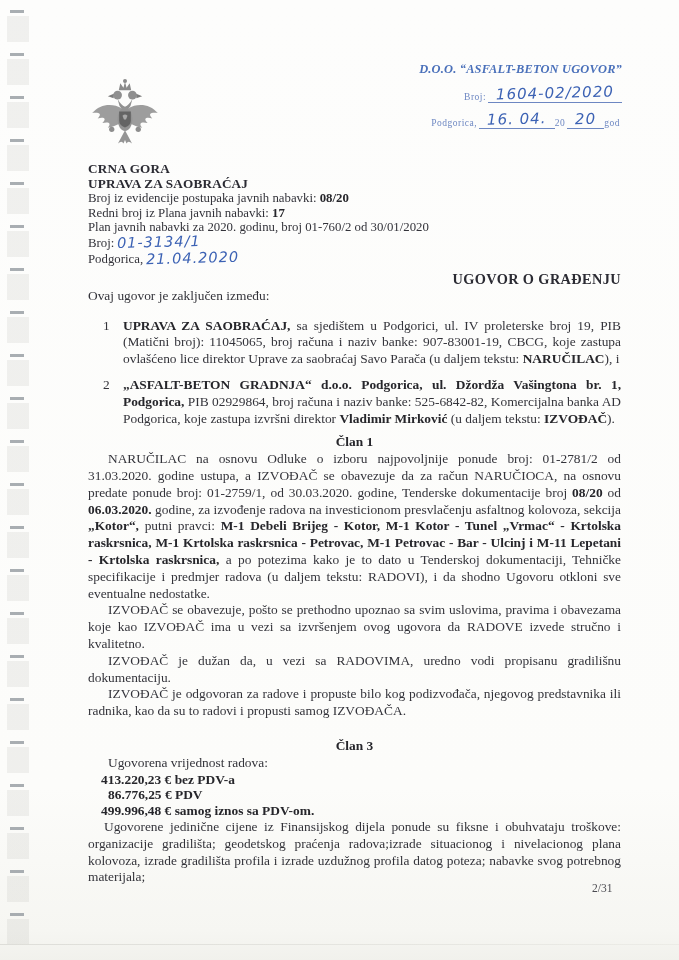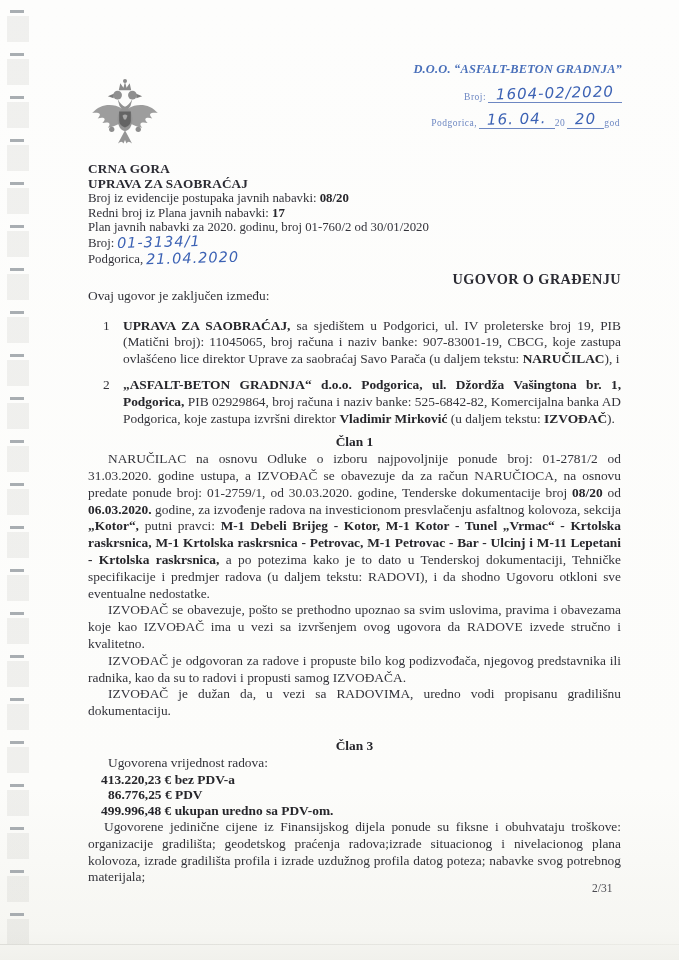--- a/index.html
+++ b/index.html
@@ -84,21 +84,21 @@
     <path d="M54 40 C66 33 82 34 92 46 C83 45 79 47 85 53 C77 51 73 53 79 59 C71 57 67 59 72 65 C64 63 58 62 54 55 Z" fill="#9d9d9d"></path>
     <ellipse cx="50" cy="54" rx="9.5" ry="15" fill="#949494"></ellipse>
     <path d="M42.5 44 H57.5 V56 Q57.5 62 50 64.5 Q42.5 62 42.5 56 Z" fill="#646464"></path>
     <path d="M46.8 49.5 Q50 46.5 53.2 49.5 L51.3 54.5 H48.7 Z" fill="#a8a8a8"></path>
     <circle cx="33" cy="67" r="3.4" fill="#8e8e8e"></circle>
     <circle cx="67" cy="67" r="3.4" fill="#8e8e8e"></circle>
     <path d="M50 68 L41 85 Q46 80.5 48 85 L50 80.5 L52 85 Q54 80.5 59 85 Z" fill="#959595"></path>
   </svg>
 
   <div class="stamp">
-    <div class="stamp-company">D.O.O. “ASFALT-BETON GRADNJA”</div>
+    <div class="stamp-company">D.O.O. “ASFALT-BETON UGOVOR”</div>
     <div class="stamp-row">
       <span class="stamp-label">Broj:</span>
       <span class="stamp-fill"><span class="stamp-hand">1604-02/2020</span></span>
     </div>
     <div class="stamp-row">
       <span class="stamp-label">Podgorica,</span>
       <span class="stamp-fill"><span class="stamp-hand">16. 04.</span></span>
       <span class="stamp-label">20</span>
       <span class="stamp-fill"><span class="stamp-hand">20</span></span>
       <span class="stamp-label">god</span>
@@ -127,28 +127,28 @@
       <div class="party">
         <span class="party-num">2</span>
         <p class="party-text"><b>„ASFALT-BETON GRADNJA“ d.o.o. Podgorica, ul. Džordža Vašingtona br. 1, Podgorica,</b><span> PIB 02929864, broj računa i naziv banke: 525-6842-82, Komercijalna banka AD Podgorica, koje zastupa izvršni direktor </span><b>Vladimir Mirković</b><span> (u daljem tekstu: </span><b>IZVOĐAČ</b><span>).</span></p>
       </div>
     </div>
 
     <div class="article-heading">Član 1</div>
     <p class="para"><span>NARUČILAC na osnovu Odluke o izboru najpovoljnije ponude broj: 01-2781/2 od 31.03.2020. godine ustupa, a IZVOĐAČ se obavezuje da za račun NARUČIOCA, na osnovu predate ponude broj: 01-2759/1, od 30.03.2020. godine,  Tenderske dokumentacije broj </span><b>08/20</b><span> od </span><b>06.03.2020.</b><span> godine, za izvođenje radova na investicionom presvlačenju asfaltnog kolovoza, sekcija </span><b>„Kotor“,</b><span> putni pravci: </span><b>M-1 Debeli Brijeg - Kotor, M-1 Kotor - Tunel „Vrmac“ - Krtolska raskrsnica, M-1 Krtolska raskrsnica - Petrovac, M-1 Petrovac - Bar - Ulcinj i M-11 Lepetani - Krtolska raskrsnica,</b><span> a po potezima kako je to dato u Tenderskoj dokumentaciji, Tehničke specifikacije i predmjer radova (u daljem tekstu: RADOVI),  i da shodno Ugovoru otkloni sve eventualne nedostatke.</span></p>
 
     <p class="para">IZVOĐAČ se obavezuje, pošto se prethodno upoznao sa svim uslovima, pravima i obavezama koje kao IZVOĐAČ ima u vezi sa izvršenjem ovog ugovora da RADOVE izvede stručno i kvalitetno.</p>
+    <p class="para">IZVOĐAČ je dužan da, u vezi sa RADOVIMA, uredno vodi propisanu gradilišnu dokumentaciju.</p>
     <p class="para">IZVOĐAČ je odgovoran za radove i propuste bilo kog podizvođača, njegovog predstavnika ili radnika, kao da su to radovi i propusti samog IZVOĐAČA.</p>
-    <p class="para">IZVOĐAČ je dužan da, u vezi sa RADOVIMA, uredno vodi propisanu gradilišnu dokumentaciju.</p>
 
     <div class="article-heading gap">Član 3</div>
     <p class="value-intro">Ugovorena vrijednost radova:</p>
     <div class="amounts">
       <div class="amount-row">413.220,23  € bez PDV-a</div>
       <div class="amount-row">86.776,25 € PDV</div>
-      <div class="amount-row">499.996,48  € ukupan uredno sa PDV-om.</div>
+      <div class="amount-row">499.996,48  € samog iznos sa PDV-om.</div>
     </div>
     <p class="closing">Ugovorene jedinične cijene iz Finansijskog dijela ponude su fiksne i obuhvataju troškove: organizacije gradilišta; geodetskog praćenja radova;izrade situacionog i nivelacionog plana kolovoza, izrade gradilišta profila i izrade uzdužnog profila datog poteza; nabavke svog potrebnog materijala;</p>
   </div>
 
   <div class="page-num">2/31</div>
   <div class="bottom-edge"></div>
 </div>
 
 </body></html>

